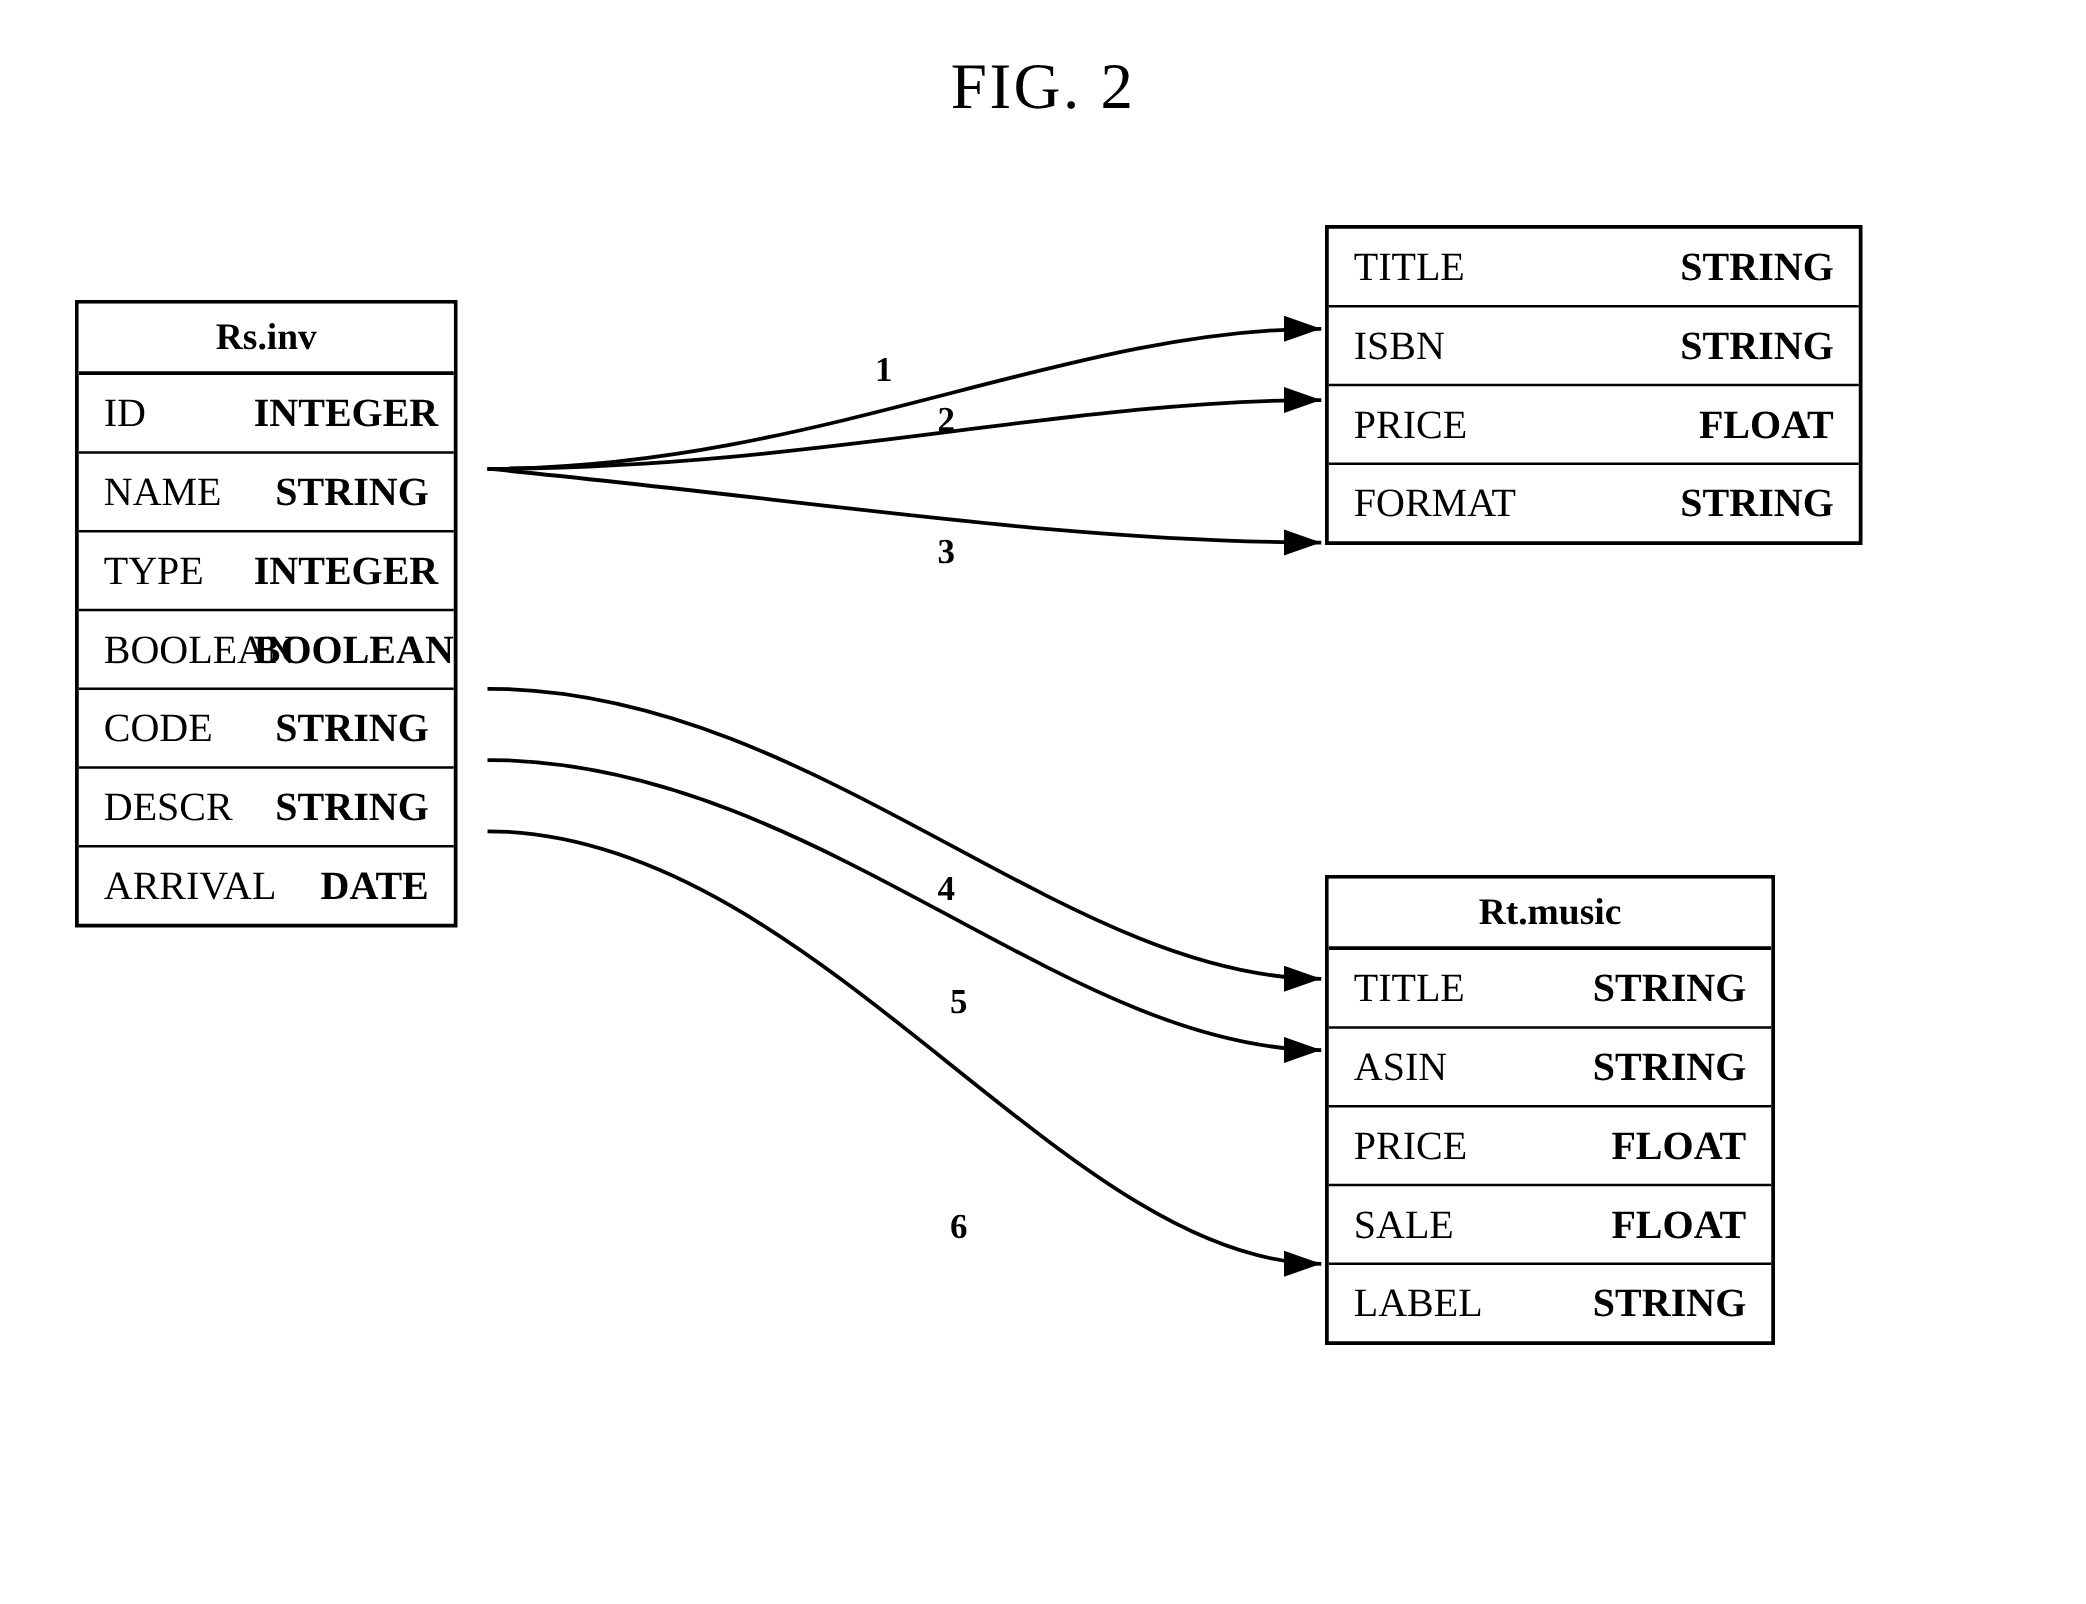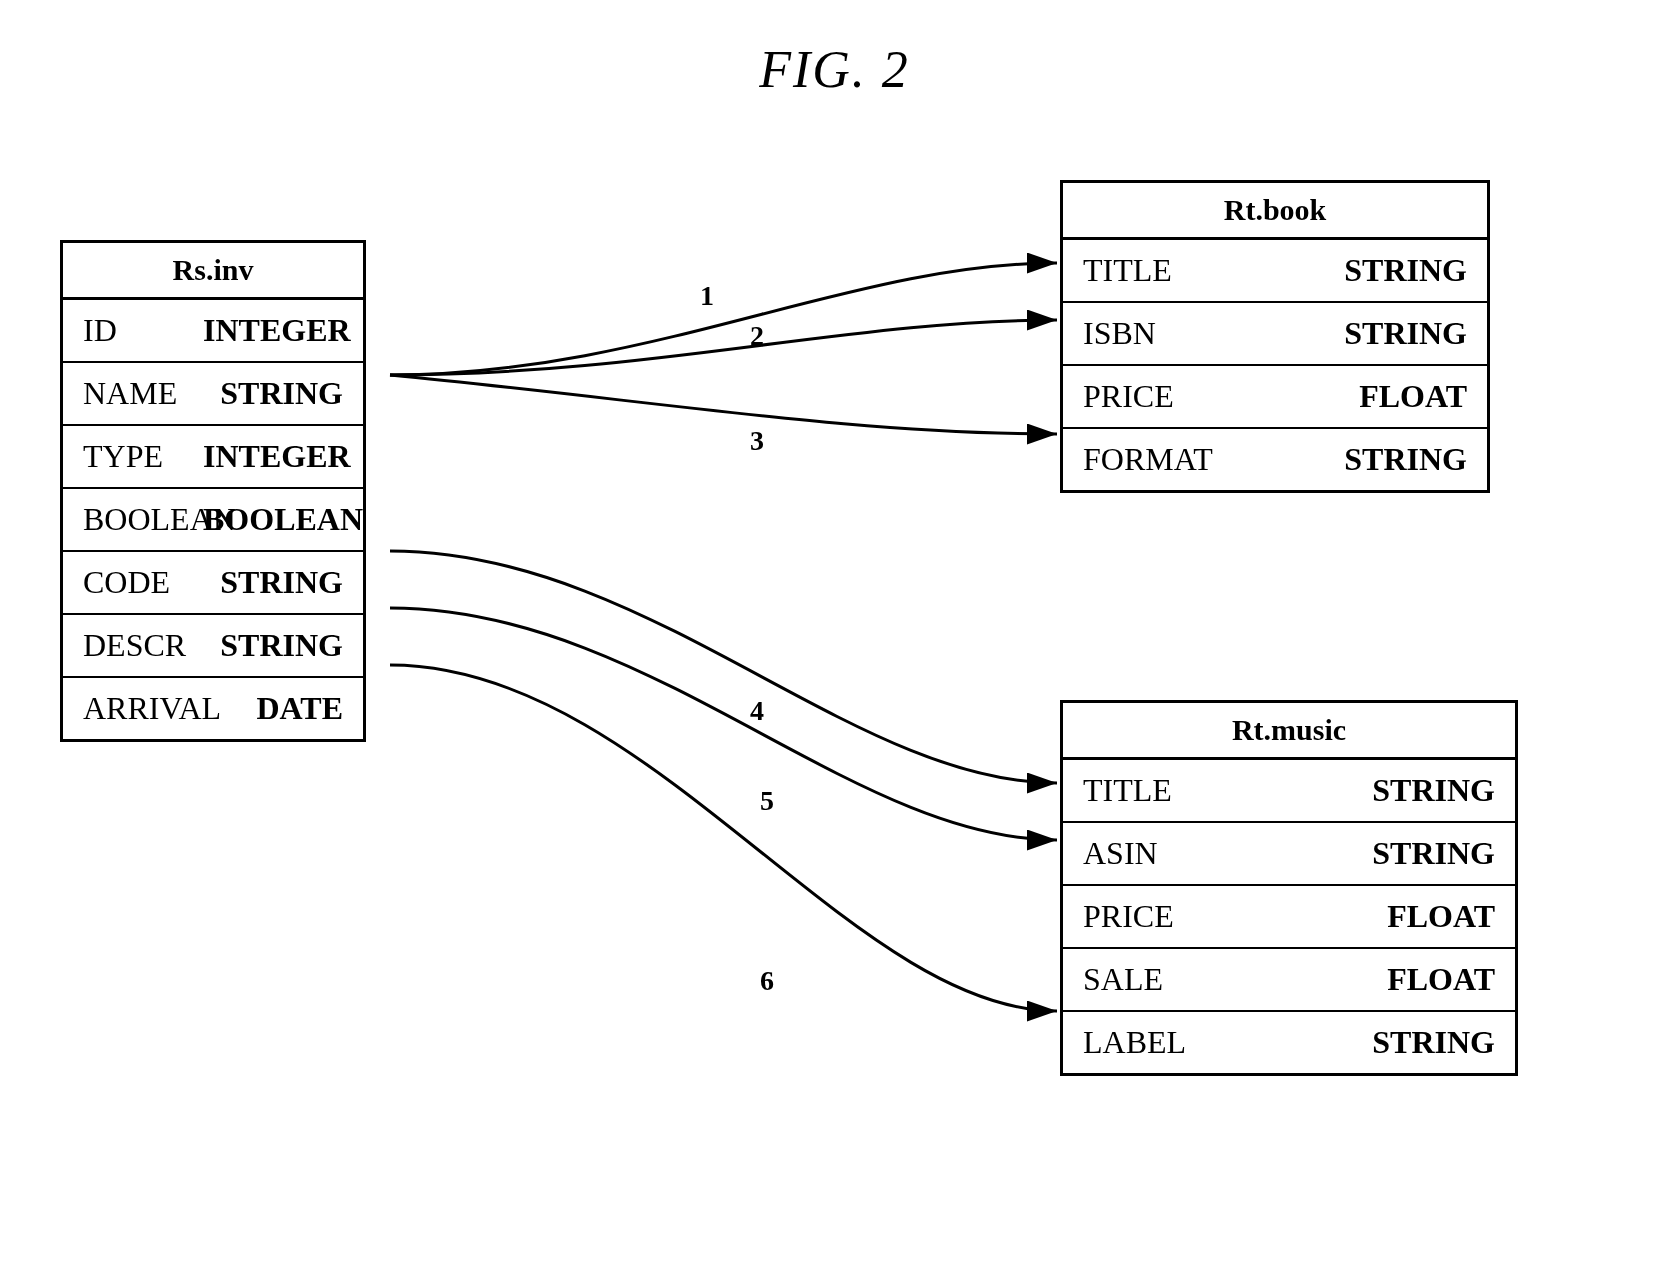--- a/index.html
+++ b/index.html
@@ -7,21 +7,20 @@
       background: #ffffff;
       font-family: 'Times New Roman', Times, serif;
       width: 1669px;
       height: 1283px;
       position: relative;
       overflow: hidden;
     }
     .page-title {
       text-align: center;
       font-size: 52px;
-      font-style: italic;
       font-weight: normal;
       padding-top: 40px;
       letter-spacing: 2px;
     }
     .diagram-container {
       position: absolute;
       top: 120px;
       left: 0;
       width: 1669px;
       height: 1163px;
@@ -67,21 +66,21 @@
     
     #rt-book {
       left: 1060px;
       top: 60px;
       width: 430px;
     }
     
     #rt-music {
       left: 1060px;
       top: 580px;
-      width: 458px;
+      width: 360px;
     }
     
     .arrows-svg {
       position: absolute;
       top: 0;
       left: 0;
       width: 1669px;
       height: 1163px;
       pointer-events: none;
     }
@@ -124,21 +123,20 @@
       <span class="field-name">DESCR</span>
       <span class="field-type">STRING</span>
     </div>
     <div class="table-row">
       <span class="field-name">ARRIVAL</span>
       <span class="field-type">DATE</span>
     </div>
   </div>
 
   <div class="db-table" id="rt-book">
-    <div class="table-header">Rt.book</div>
     <div class="table-row">
       <span class="field-name">TITLE</span>
       <span class="field-type">STRING</span>
     </div>
     <div class="table-row">
       <span class="field-name">ISBN</span>
       <span class="field-type">STRING</span>
     </div>
     <div class="table-row">
       <span class="field-name">PRICE</span>

